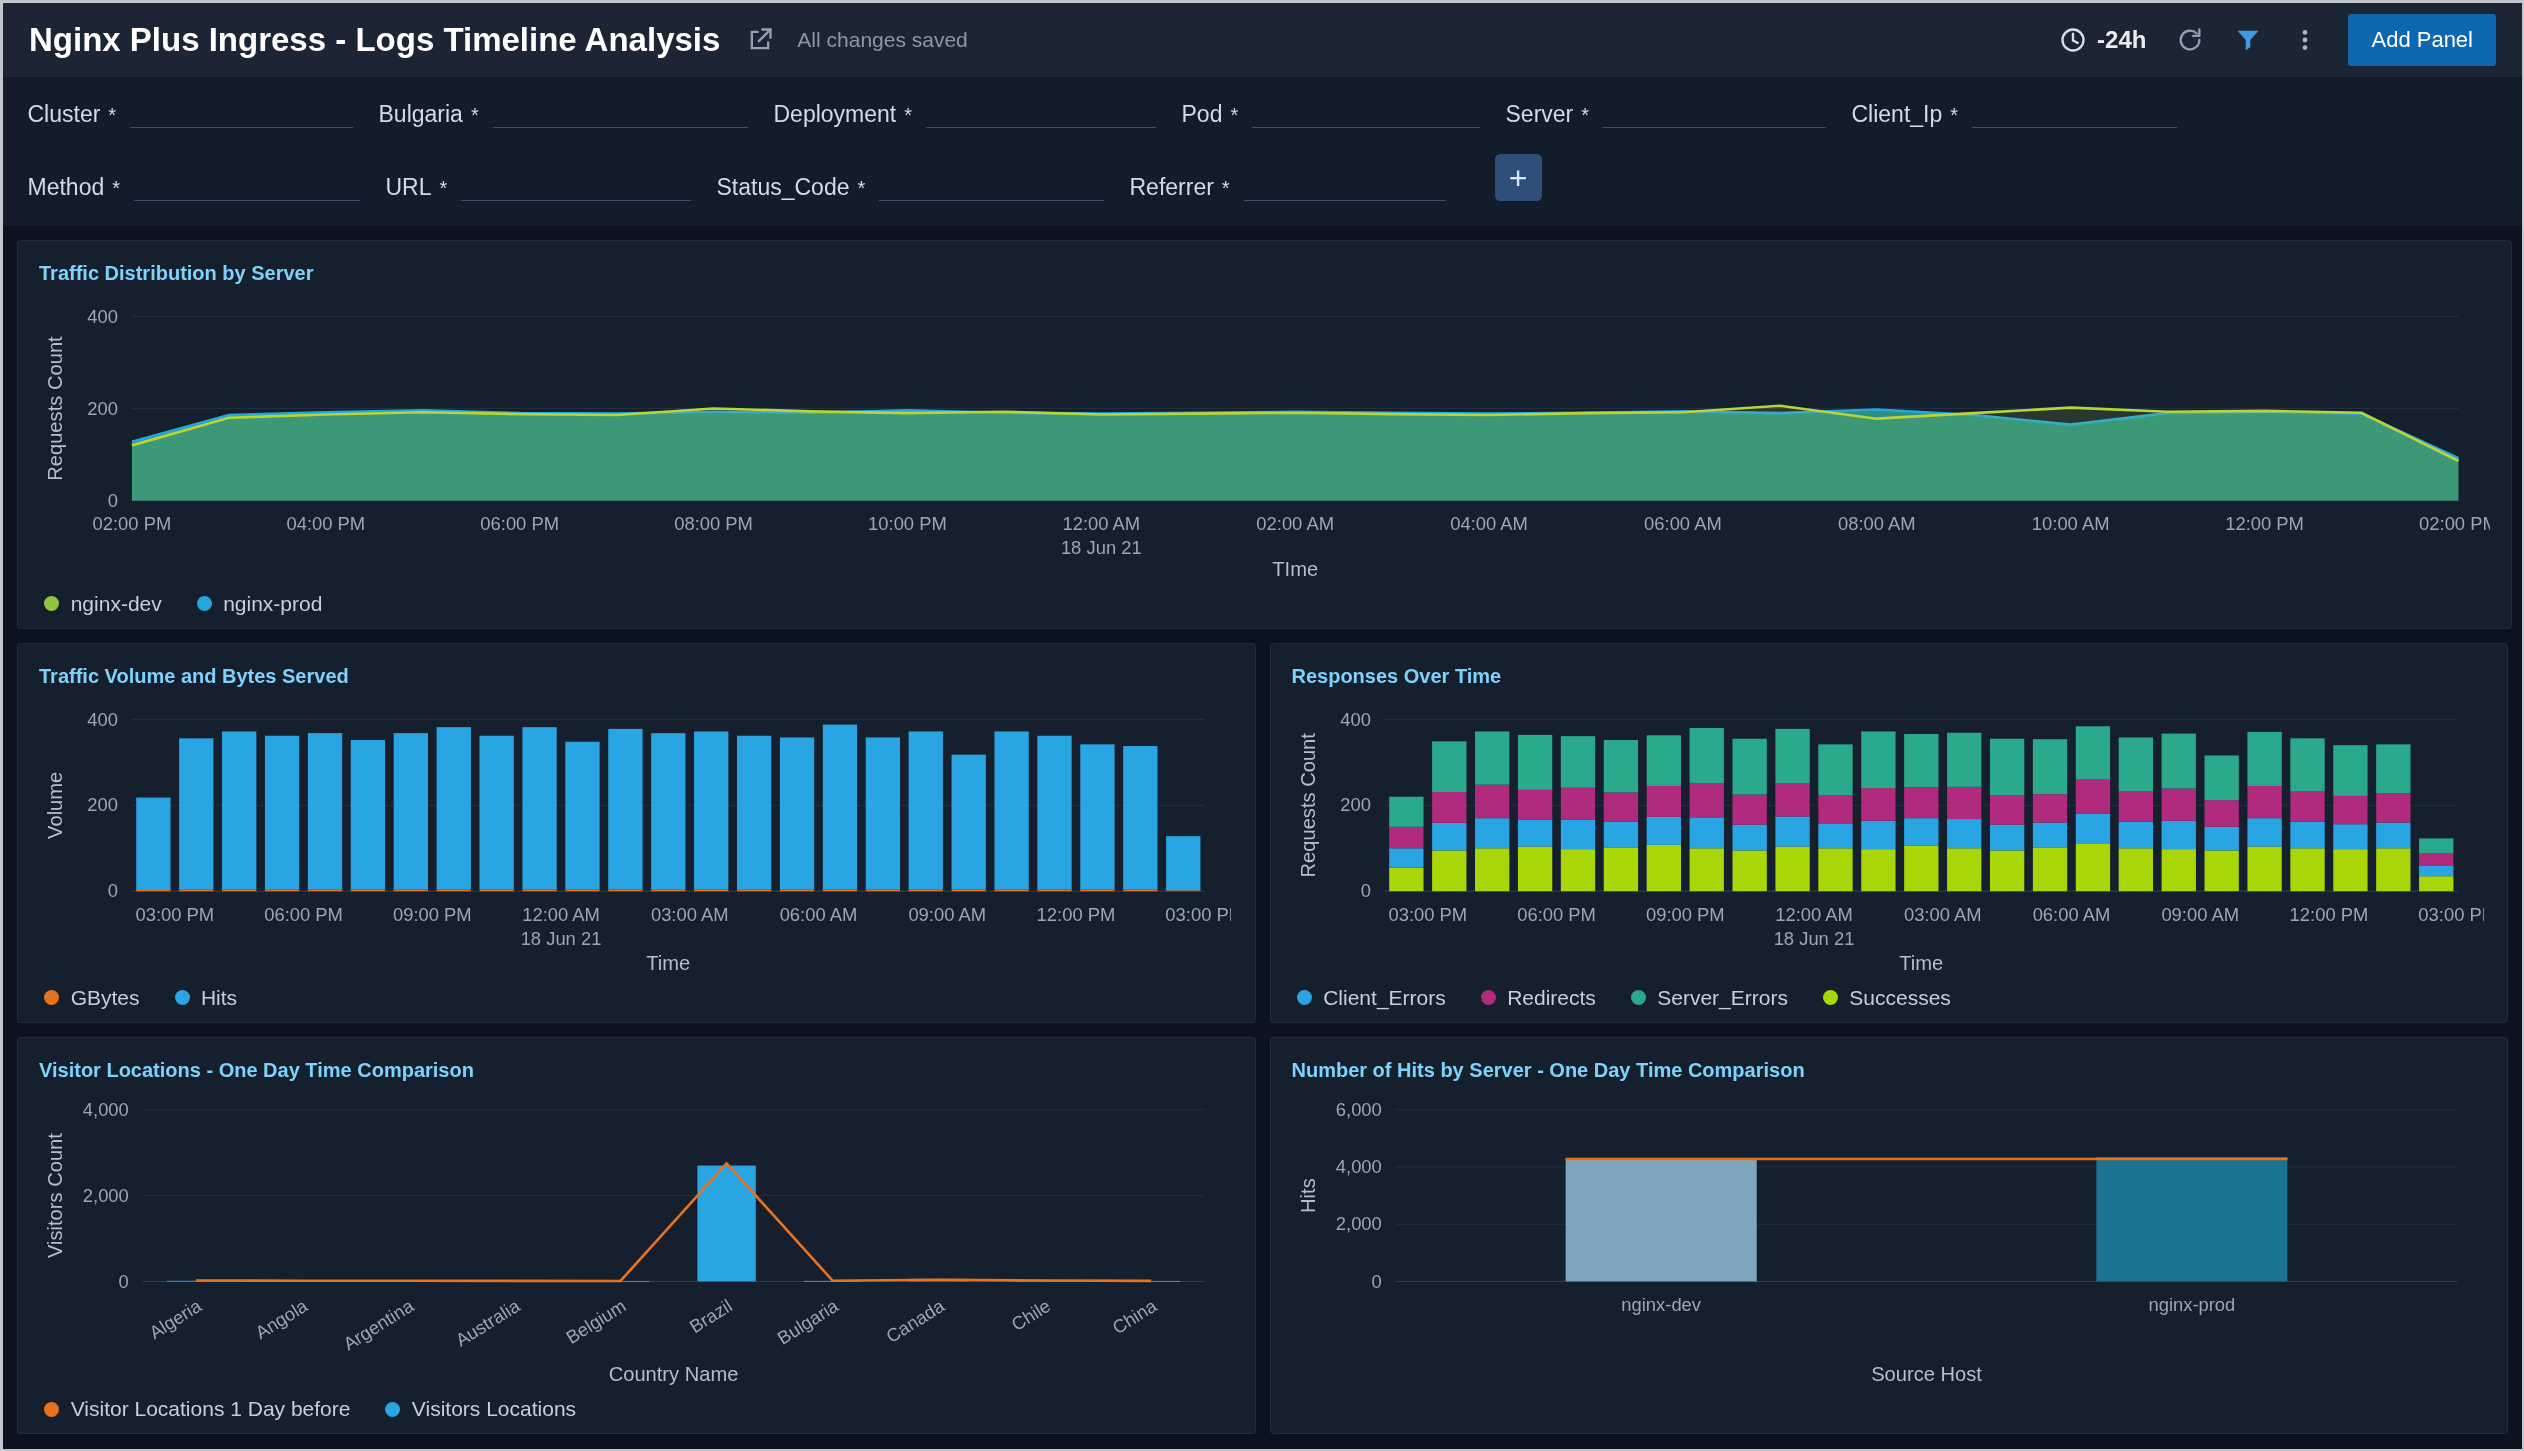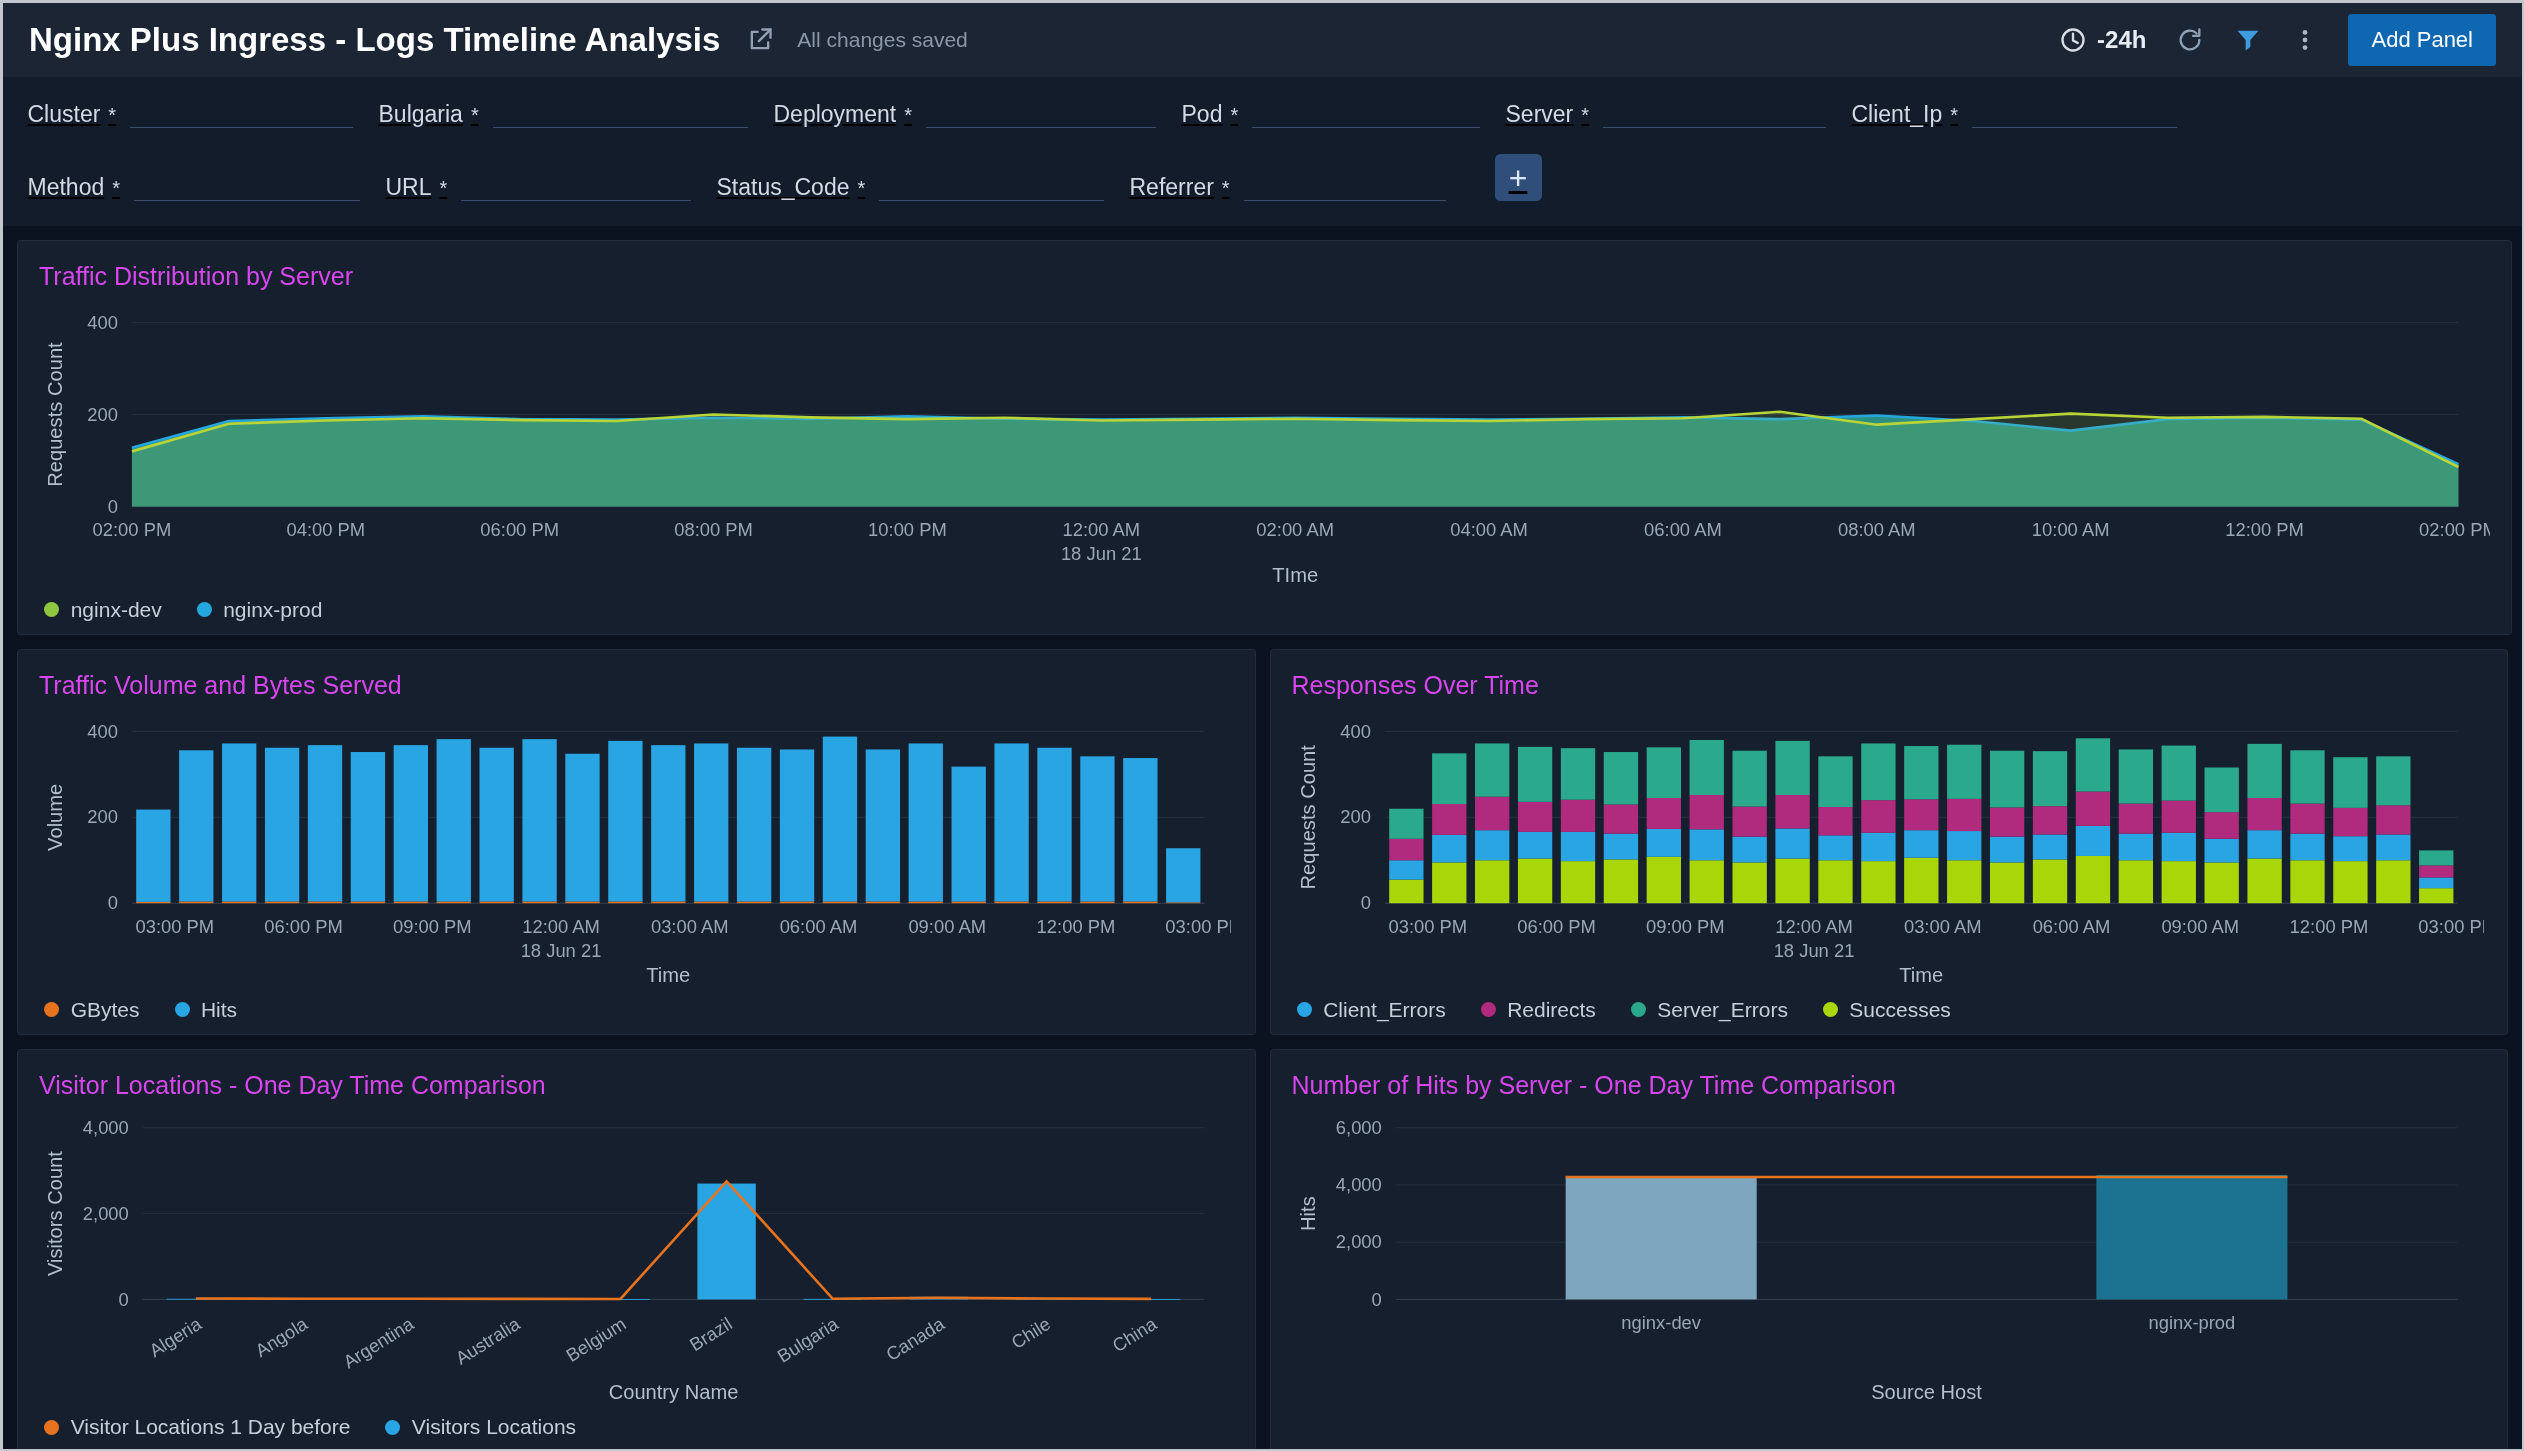--- a/index.html
+++ b/index.html
@@ -22,42 +22,42 @@
   .saved-text { margin-left: 23px; color: #8b96a6; font-size: 21px; }
   .top-right { margin-left: auto; display: flex; align-items: center; gap: 30px; }
   .time-range { display: flex; align-items: center; gap: 10.5px; color: #e8edf4; font-size: 24px; font-weight: bold; }
   .icon-btn { display: flex; align-items: center; cursor: pointer; }
   .add-panel-btn {
     background: #0f67b1; color: #ffffff; border: none; border-radius: 3.5px;
     font-size: 22px; padding: 13px 23px; font-family: "Liberation Sans", sans-serif; cursor: pointer;
   }
   
   .filters { background: #121c2a; padding: 19px 24.5px 24.5px; display: flex; flex-direction: column; gap: 26px; }
-  .frow { display: flex; align-items: flex-end; text-decoration: underline; }
+  .frow { display: flex; align-items: flex-end; }
   .ffield { display: flex; align-items: flex-end; }
   .flabel { color: #d4dbe4; font-size: 23px; white-space: nowrap; }
   .req { margin-left: 8px; color: #d4dbe4; font-size: 20px; }
   .finput {
     flex: 1; min-width: 53px; margin: 0 26px 0 14px; height: 32px;
     background: transparent; border: none; border-bottom: 1.8px solid #3b4e6b;
     color: #ffffff; font-size: 21px; outline: none; font-family: "Liberation Sans", sans-serif;
   }
   .add-filter-btn {
     width: 47px; height: 47px; margin-left: 23px;
     background: #2f4f7a; color: #d9e7f7; border: none; border-radius: 5.3px;
     font-size: 32px; line-height: 32px; cursor: pointer;
   }
   
   .main { padding: 14px; display: flex; flex-direction: column; gap: 14px; }
   .prow { display: flex; gap: 14px; }
   .panel {
     flex: 1; background: #151f2d; border: 0.9px solid #212d3e; border-radius: 3.5px;
     padding: 14px 21px 12.3px;
   }
-  .panel-title { color: #d946ef; font-size: 25px; font-weight: 400; margin: 7px 0 19px; }
+  .panel-title { color: #7dd3fc; font-size: 20px; font-weight: 700; margin: 7px 0 19px; }
   .legend { list-style: none; display: flex; gap: 35px; margin: 7px 0 0; padding: 0 0 0 5.3px; }
   .legend li { display: flex; align-items: center; gap: 11.4px; color: #c6cfda; font-size: 21px; cursor: pointer; }
   .dot { width: 15px; height: 15px; border-radius: 50%; display: inline-block; }
   svg.chart { display: block; }
   .tick { fill: #9aa7b6; font-size: 21px; font-family: "Liberation Sans", sans-serif; }
   .axis-title { fill: #b3bfcd; font-size: 23px; font-family: "Liberation Sans", sans-serif; }
 </style>
 </head>
 <body>
 

